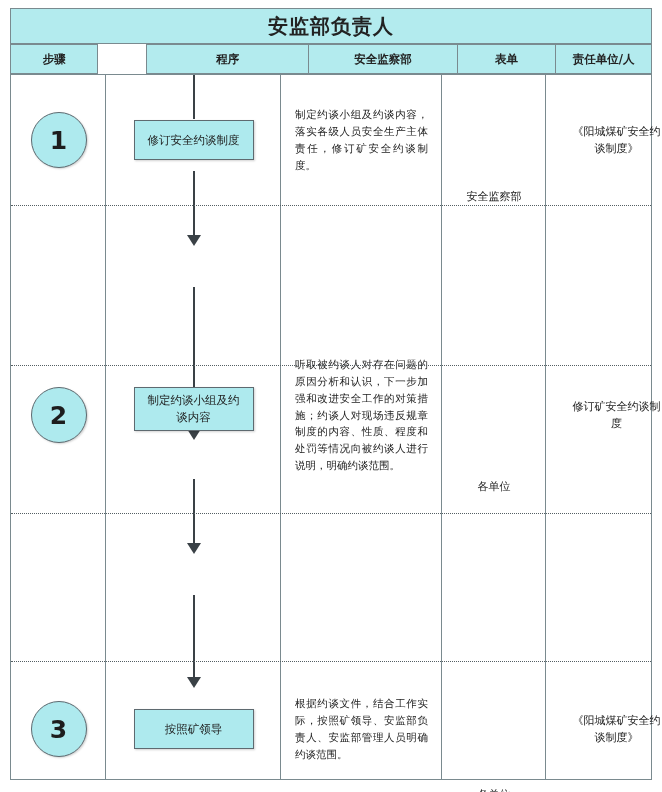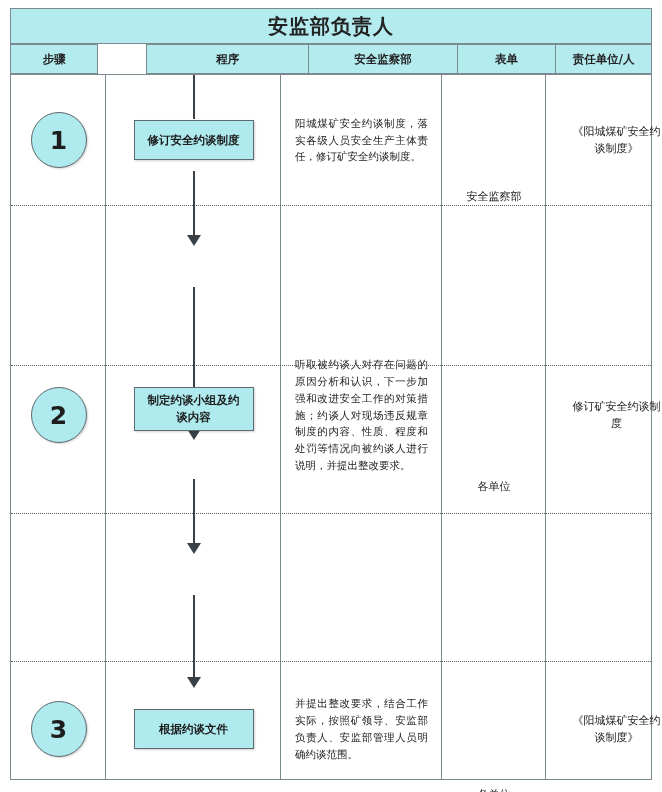--- a/index.html
+++ b/index.html
@@ -136,21 +136,21 @@
   .pbox {
     width: 120px;
     min-height: 40px;
     background: #aeeaee;
     border: 1.5px solid #5e6a70;
     display: flex;
     align-items: center;
     justify-content: center;
     text-align: center;
     font-size: 11.5px;
-    font-weight: bold;
+    font-weight: normal;
     color: #1d1d1d;
     line-height: 1.45;
     padding: 4px 12px;
     box-sizing: border-box;
     box-shadow: 1px 1px 2px rgba(0,0,0,0.18);
   }
   
   .matter-text {
     font-size: 10.5px;
     color: #222222;
@@ -221,59 +221,59 @@
     <div class="arrowhead" style="top:602px;"></div>
 
     <div class="row" style="top:0px; height:130px;">
       <div class="cell cell-step" style="top:0; height:130px;">
         <div class="circle">1</div>
       </div>
       <div class="cell cell-proc" style="top:0; height:130px;">
         <div class="pbox">修订安全约谈制度</div>
       </div>
       <div class="cell cell-matter" style="top:0; height:130px;">
-        <div class="matter-text">阳城煤矿安全约谈制度，落实各级人员安全生产主体责任，修订矿安全约谈制度。</div>
+        <div class="matter-text">制定约谈小组及约谈内容，落实各级人员安全生产主体责任，修订矿安全约谈制度。</div>
       </div>
       <div class="cell cell-unit" style="top:0; height:130px;">
         <div class="unit-text">安全监察部</div>
       </div>
       <div class="cell cell-form" style="top:0; height:130px;">
         <div class="form-text">《阳城煤矿安全约谈制度》</div>
       </div>
     </div>
     <div class="dotline" style="top:130px;"></div>
 
     <div class="row" style="top:130px; height:160px;">
       <div class="cell cell-step" style="top:130px; height:160px;">
         <div class="circle">2</div>
       </div>
       <div class="cell cell-proc" style="top:124px; height:160px;">
         <div class="pbox">制定约谈小组及约谈内容</div>
       </div>
       <div class="cell cell-matter" style="top:130px; height:160px;">
-        <div class="matter-text">听取被约谈人对存在问题的原因分析和认识，下一步加强和改进安全工作的对策措施；约谈人对现场违反规章制度的内容、性质、程度和处罚等情况向被约谈人进行说明，并提出整改要求。</div>
+        <div class="matter-text">听取被约谈人对存在问题的原因分析和认识，下一步加强和改进安全工作的对策措施；约谈人对现场违反规章制度的内容、性质、程度和处罚等情况向被约谈人进行说明，明确约谈范围。</div>
       </div>
       <div class="cell cell-unit" style="top:130px; height:160px;">
         <div class="unit-text">各单位</div>
       </div>
       <div class="cell cell-form" style="top:130px; height:160px;">
         <div class="form-text">修订矿安全约谈制度</div>
       </div>
     </div>
     <div class="dotline" style="top:290px;"></div>
 
     <div class="row" style="top:290px; height:148px;">
       <div class="cell cell-step" style="top:290px; height:148px;">
         <div class="circle">3</div>
       </div>
       <div class="cell cell-proc" style="top:290px; height:148px;">
-        <div class="pbox">根据约谈文件</div>
+        <div class="pbox">按照矿领导</div>
       </div>
       <div class="cell cell-matter" style="top:290px; height:148px;">
-        <div class="matter-text">并提出整改要求，结合工作实际，按照矿领导、安监部负责人、安监部管理人员明确约谈范围。</div>
+        <div class="matter-text">根据约谈文件，结合工作实际，按照矿领导、安监部负责人、安监部管理人员明确约谈范围。</div>
       </div>
       <div class="cell cell-unit" style="top:290px; height:148px;">
         <div class="unit-text">各单位</div>
       </div>
       <div class="cell cell-form" style="top:290px; height:148px;">
         <div class="form-text">《阳城煤矿安全约谈制度》</div>
       </div>
     </div>
     <div class="dotline" style="top:438px;"></div>
 

